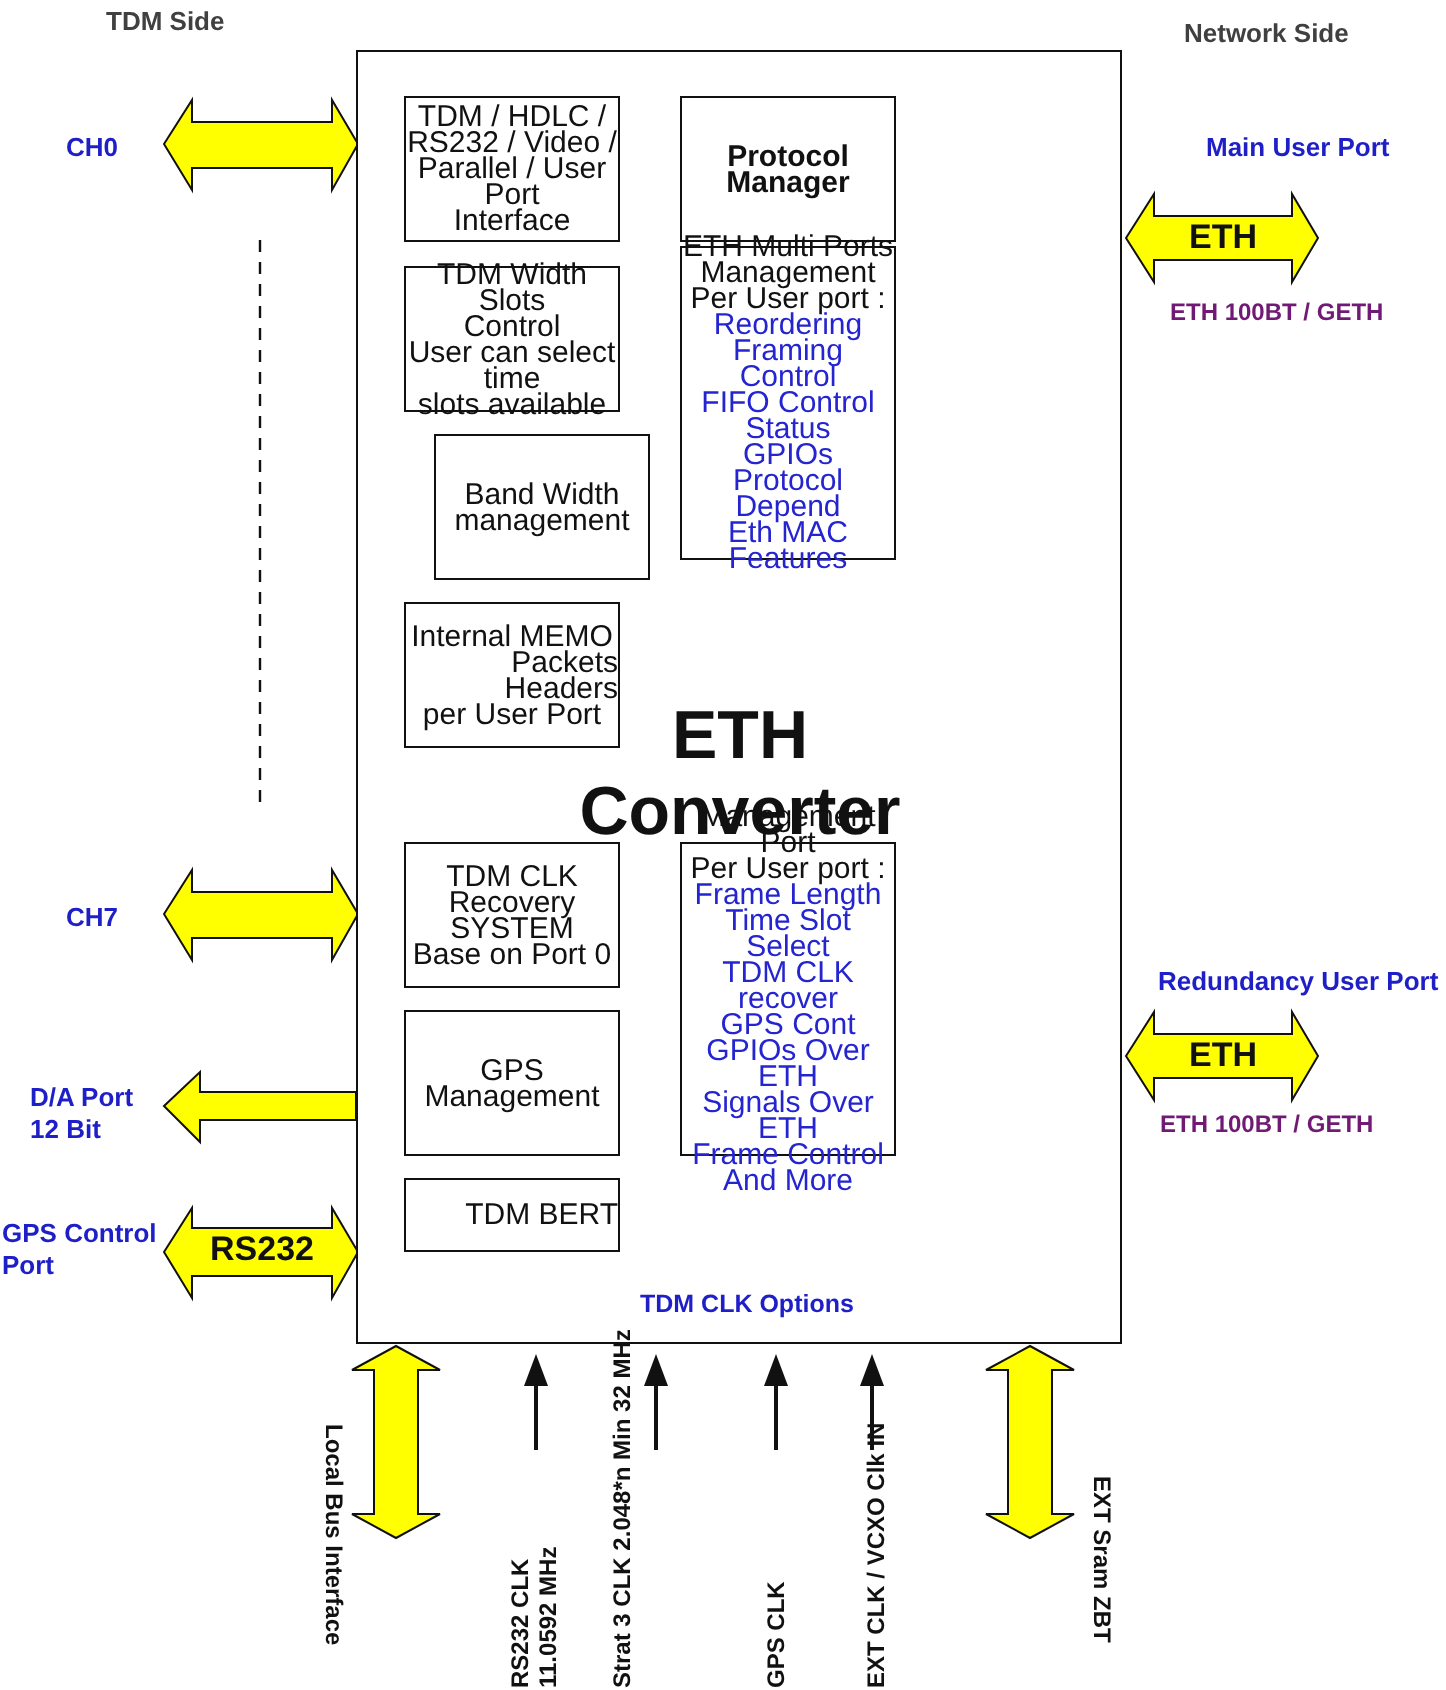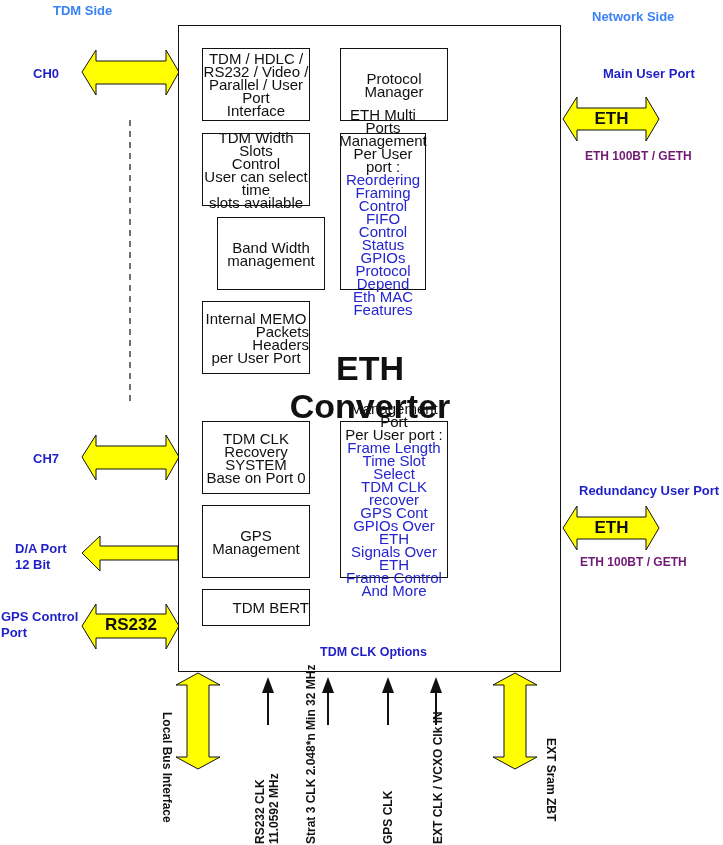--- a/index.html
+++ b/index.html
@@ -1,19 +1,19 @@
 <!DOCTYPE html>
 <html><head>
 <meta charset="utf-8">
 <style>
   html, body { margin:0; padding:0; background:#ffffff; }
   body { width:723px; height:845px; position:relative; overflow:hidden;
          font-family:"Liberation Sans", sans-serif; }
   .abs { position:absolute; }
-  .red-label { color:#3b82f6; font-weight:bold; font-size:13px; }
+  .red-label { color:#404040; font-weight:bold; font-size:13px; }
   .blue-label { color:#1f1fc8; font-weight:bold; font-size:13px; }
   .black-bold { color:#701a75; font-weight:bold; font-size:12px; }
   .main-box { position:absolute; left:178px; top:25px; width:383px; height:647px;
               border:1px solid #111; box-sizing:border-box; background:#fff; }
   .blk { position:absolute; border:1px solid #111; box-sizing:border-box; background:#fff;
          display:flex; flex-direction:column; align-items:center; justify-content:center;
          text-align:center; font-size:15px; line-height:13px; color:#111; }
   .blk .blue { color:#2424d0; }
   .title-big { position:absolute; font-weight:bold; font-size:34px; color:#111; text-align:center; line-height:36px; }
   .clk-options { position:absolute; left:320px; top:645px; color:#1f1fc8; font-weight:bold; font-size:12.5px; }
@@ -86,31 +86,31 @@
 <div class="abs black-bold" style="left:580px; top:555px;">ETH 100BT / GETH</div>
 
 <div class="main-box"></div>
 
 <div class="blk" style="left:202px; top:48px; width:108px; height:73px;">
   <div>TDM / HDLC /</div>
   <div>RS232 / Video /</div>
   <div>Parallel / User Port</div>
   <div>Interface</div>
 </div>
-<div class="blk" style="left:340px; top:48px; width:108px; height:73px;">
+<div class="blk" style="left:340px; top:48px; width:108px; height:73px;font-weight:bold;">
   <div>Protocol</div>
   <div>Manager</div>
 </div>
 <div class="blk" style="left:202px; top:133px; width:108px; height:73px;">
   <div>TDM Width Slots</div>
   <div>Control</div>
   <div>User can select time</div>
   <div>slots available</div>
 </div>
-<div class="blk" style="left:340px; top:133px; width:86px; height:157px;">
+<div class="blk" style="left:340px; top:123px; width:108px; height:157px;">
   <div>ETH Multi Ports</div>
   <div>Management</div>
   <div>Per User port :</div>
   <div class="blue">Reordering</div>
   <div class="blue">Framing Control</div>
   <div class="blue">FIFO Control</div>
   <div class="blue">Status</div>
   <div class="blue">GPIOs</div>
   <div class="blue">Protocol Depend</div>
   <div class="blue">Eth MAC Features</div>

